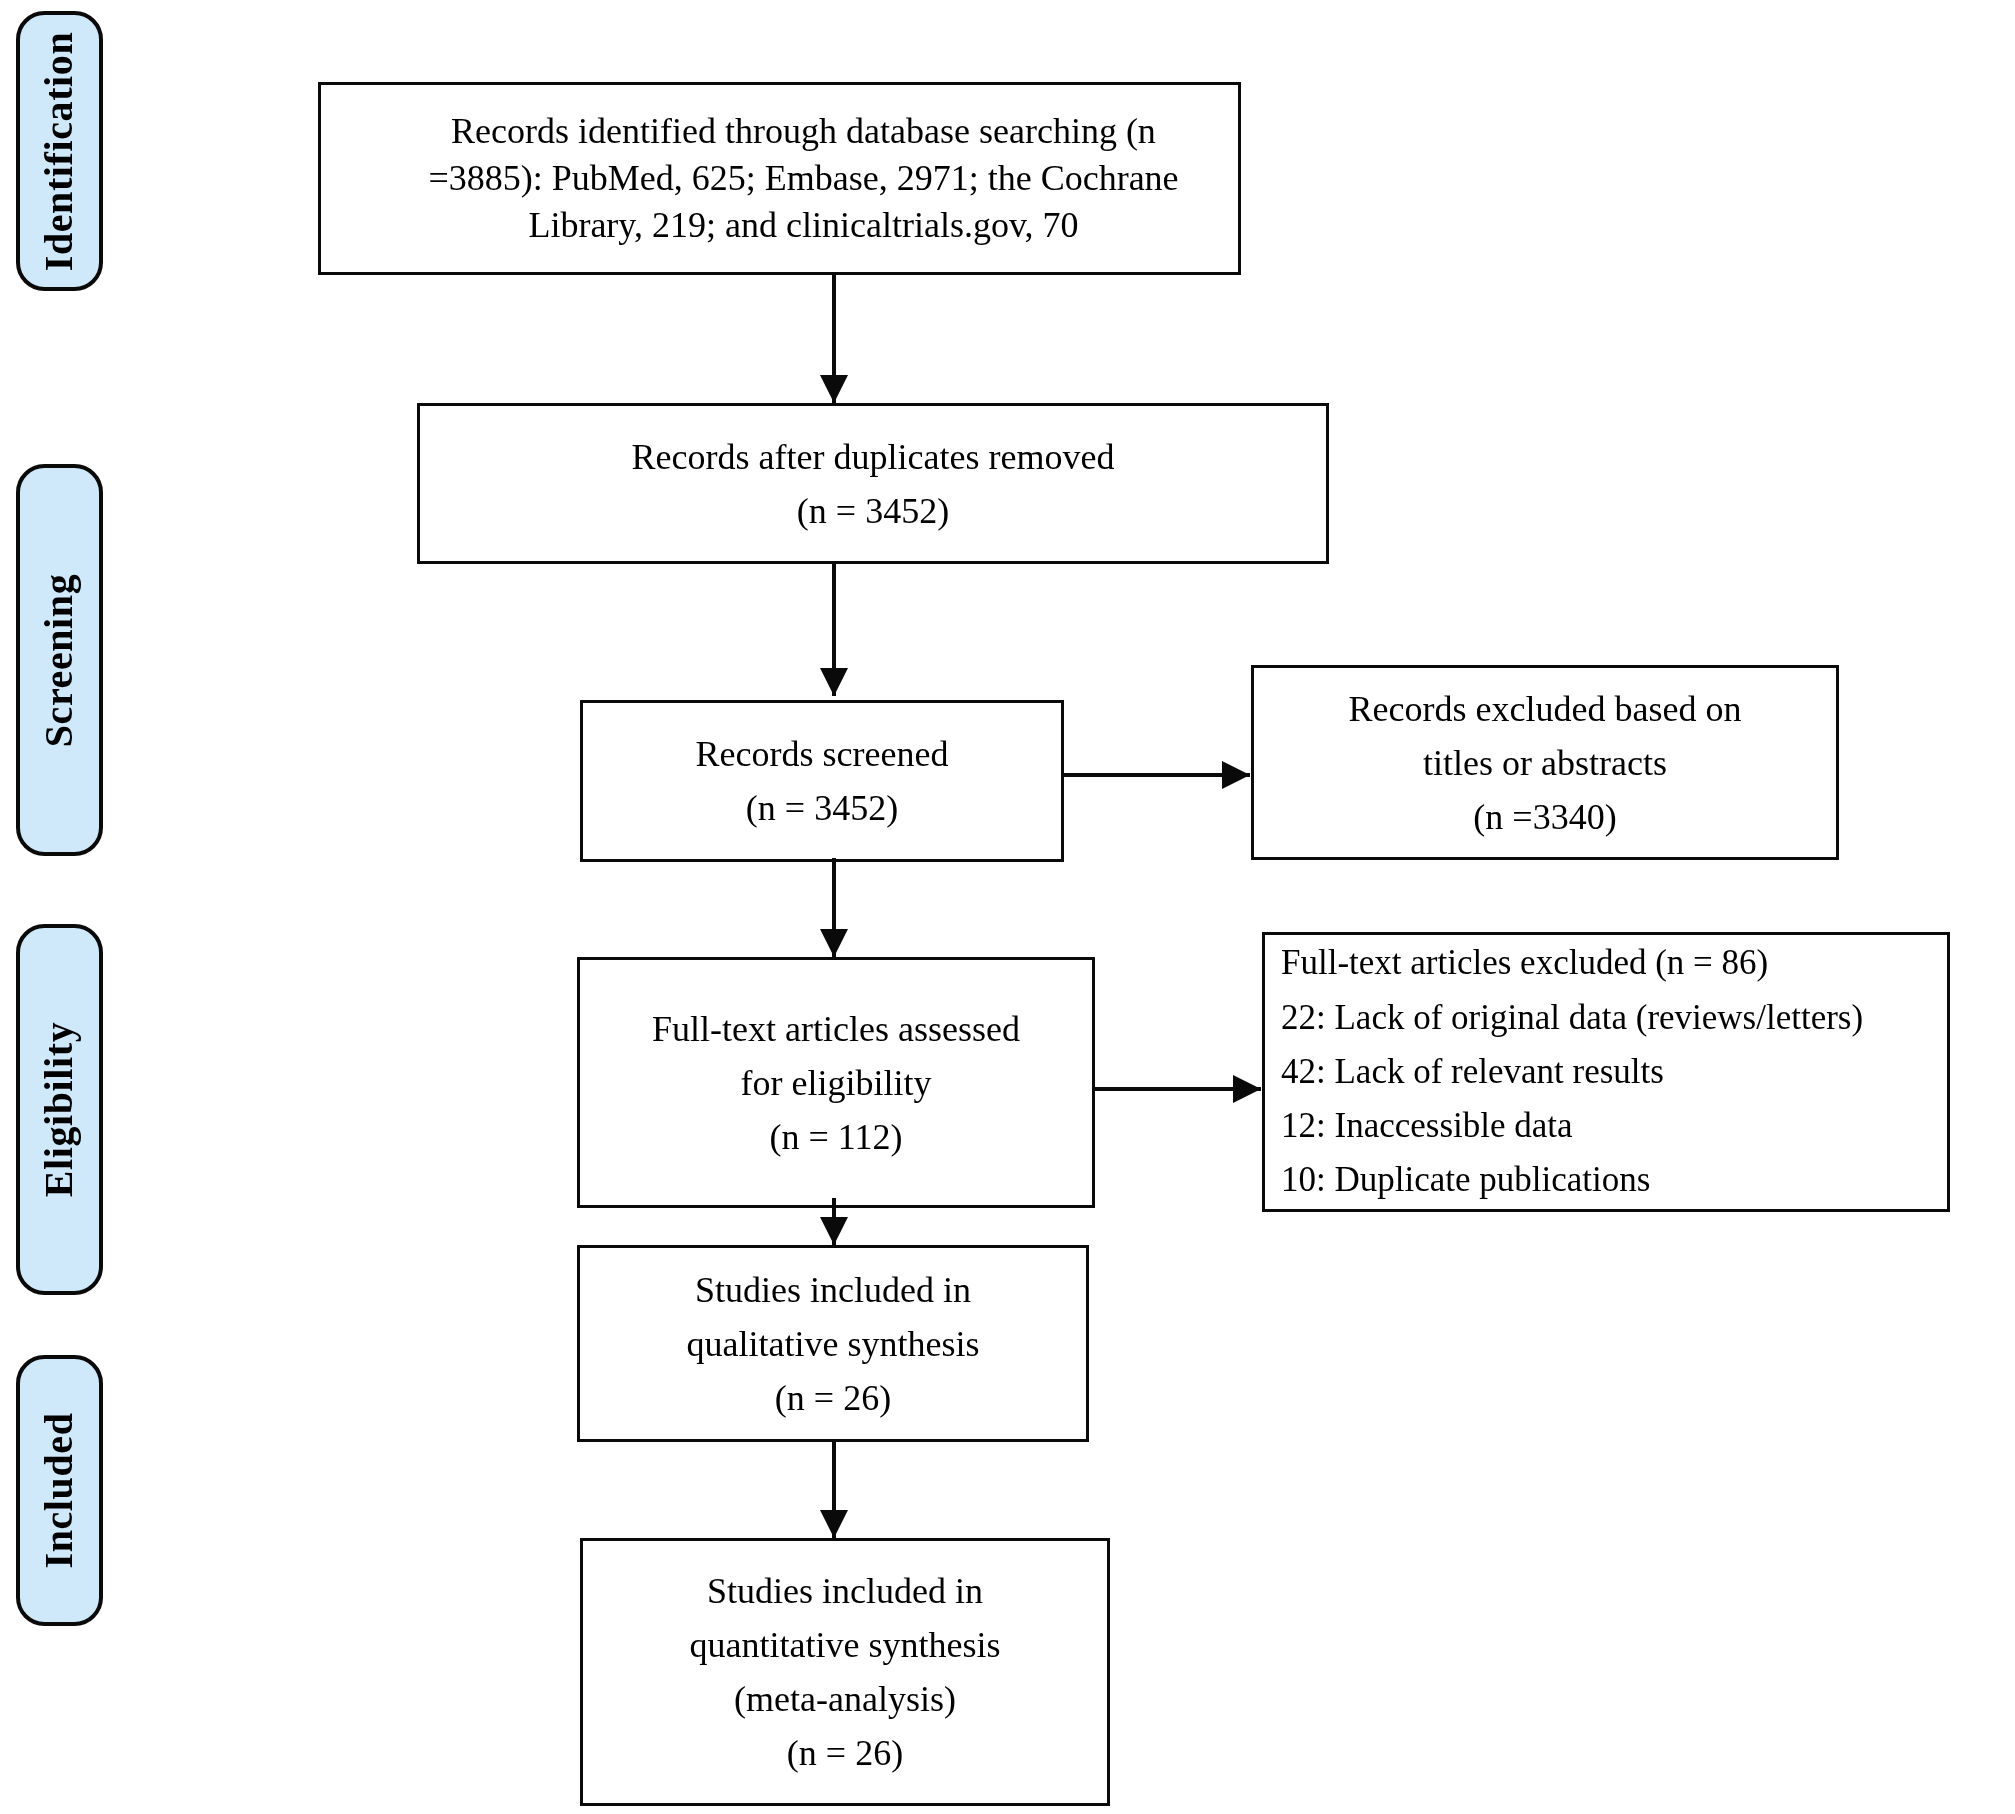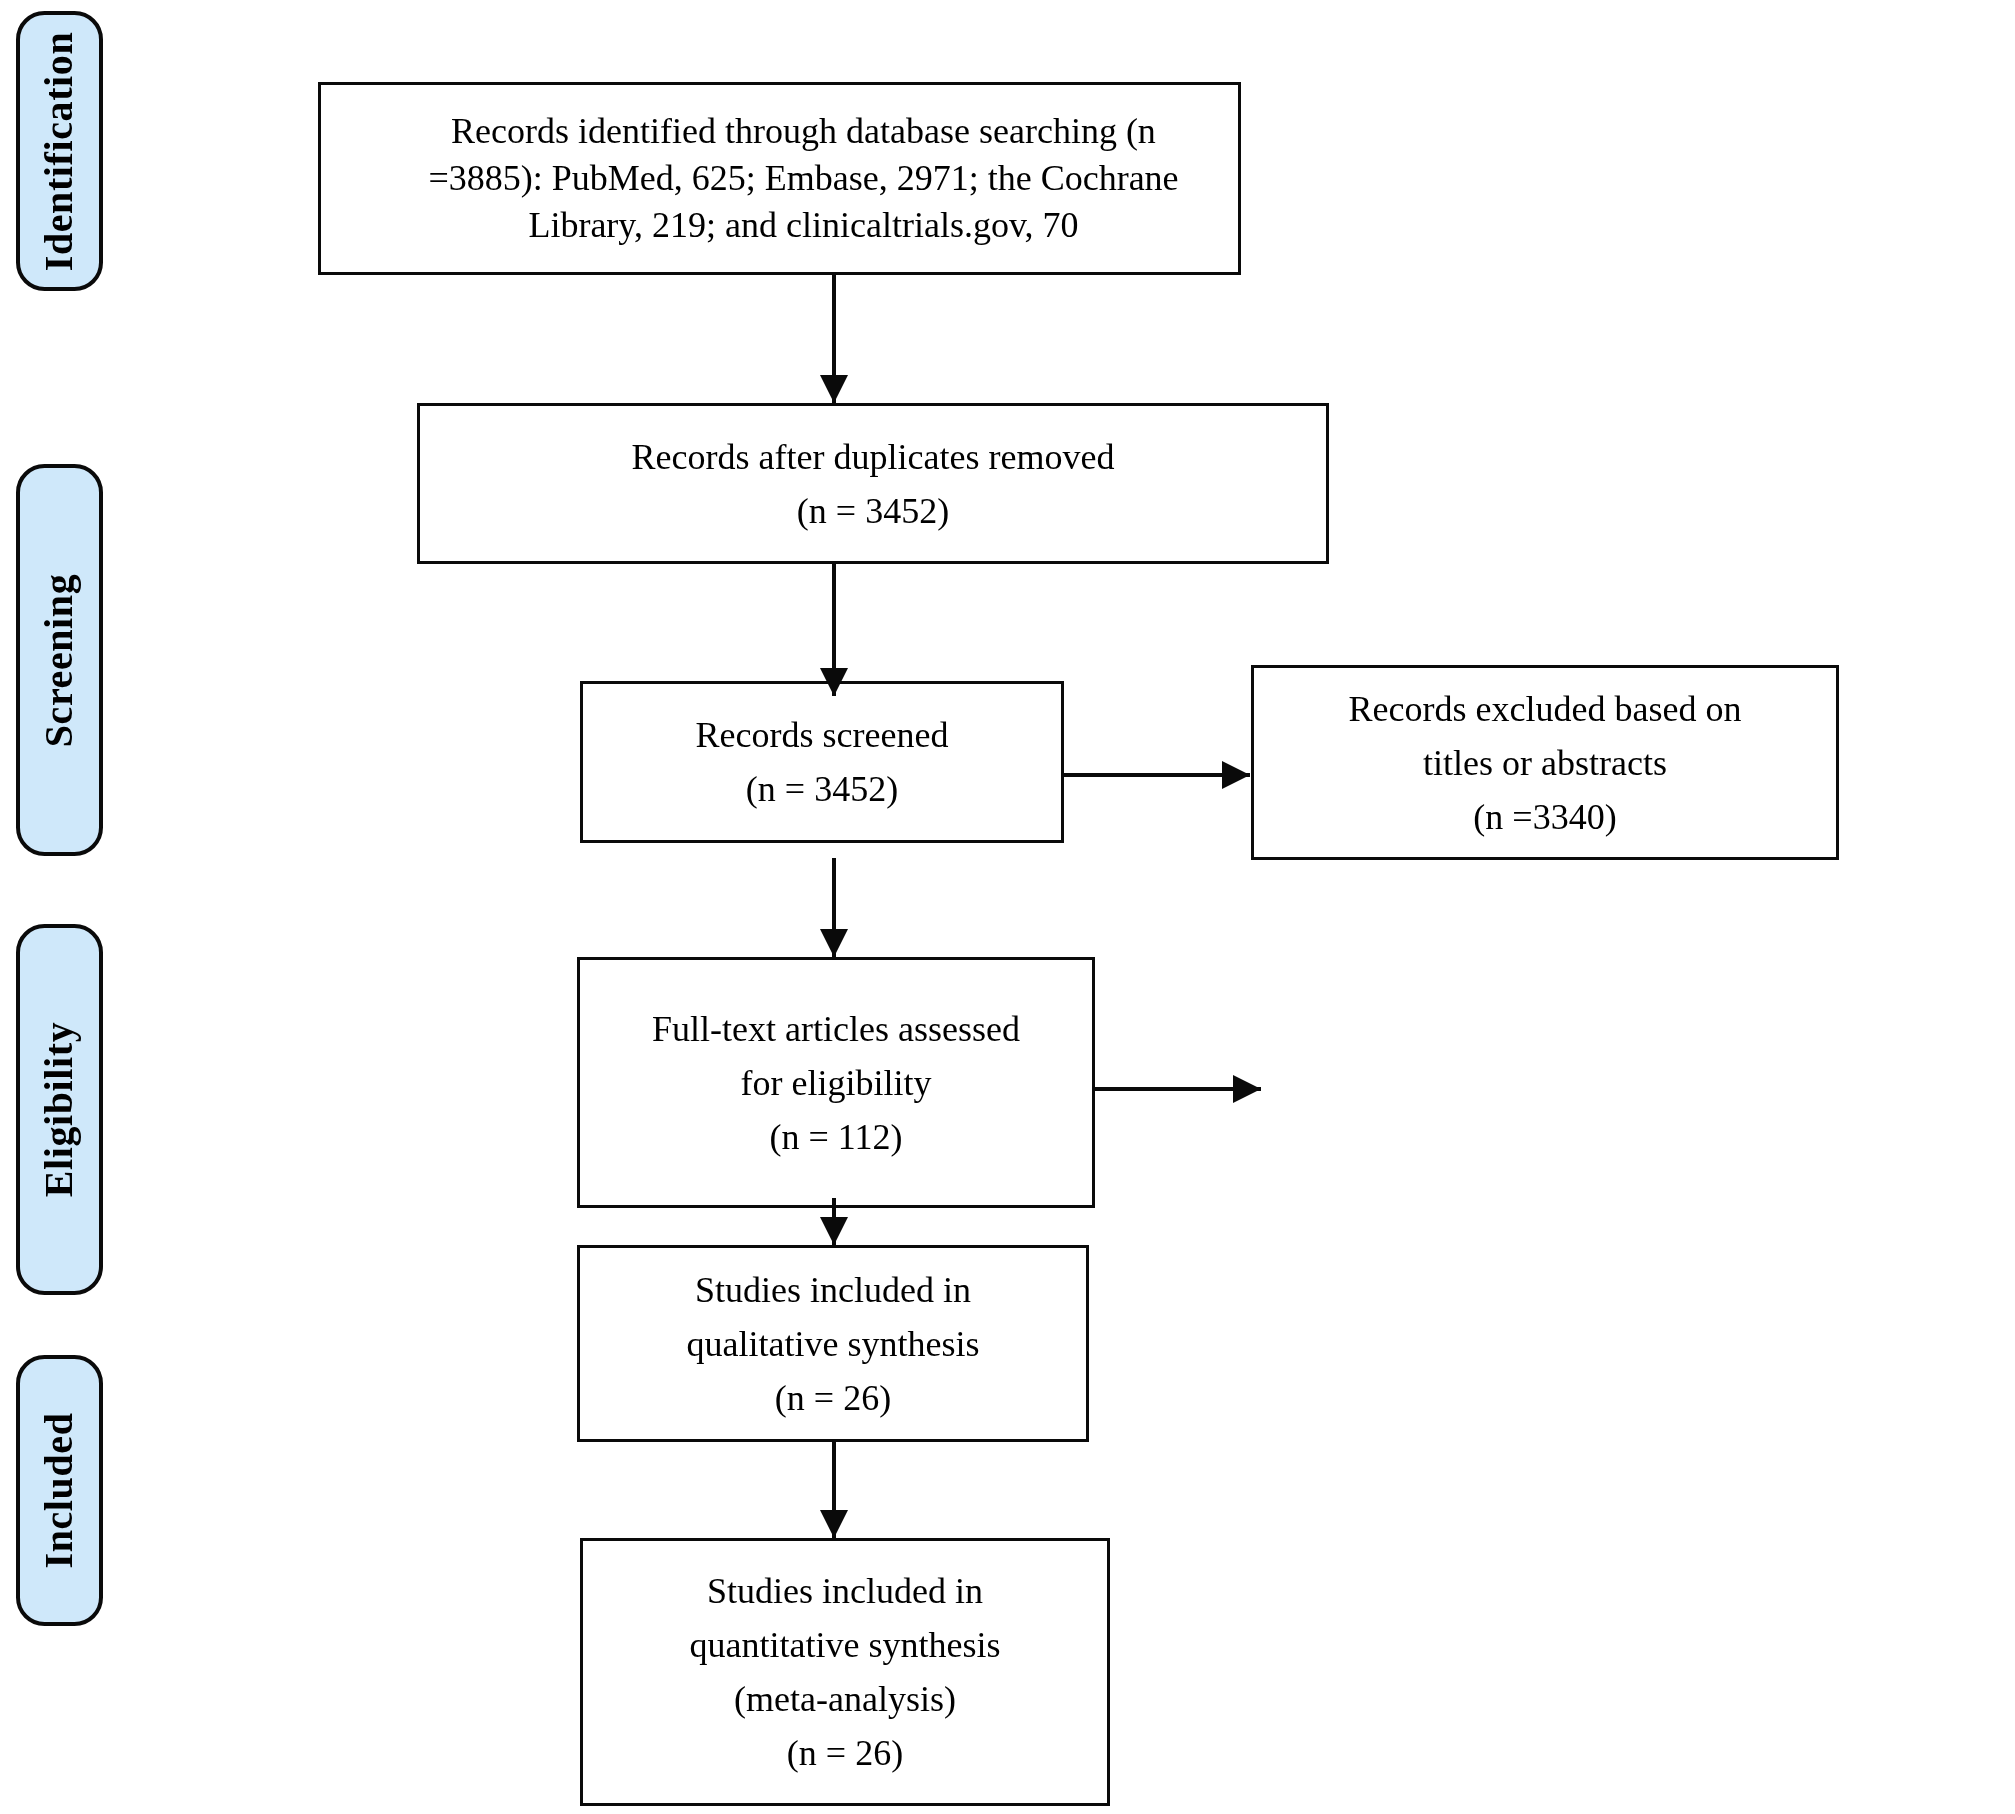--- a/index.html
+++ b/index.html
@@ -85,21 +85,21 @@
     <div class="txt">Records identified through database searching (n
 =3885): PubMed, 625; Embase, 2971; the Cochrane
 Library, 219; and clinicaltrials.gov, 70</div>
   </div>
 
   <div class="fbox" style="left:417px; top:403px; width:912px; height:161px;font-family:Liberation Serif, serif;">
     <div class="txt">Records after duplicates removed
 (n = 3452)</div>
   </div>
 
-  <div class="fbox" style="left:580px; top:681px; width:484px; height:162px;">
+  <div class="fbox" style="left:580px; top:700px; width:484px; height:162px;">
     <div class="txt">Records screened
 (n = 3452)</div>
   </div>
 
   <div class="fbox" style="left:577px; top:957px; width:518px; height:251px;">
     <div class="txt">Full-text articles assessed
 for eligibility
 (n = 112)</div>
   </div>
 
@@ -115,20 +115,27 @@
 (meta-analysis)
 (n = 26)</div>
   </div>
 
   <div class="fbox" style="left:1251px; top:665px; width:588px; height:195px;">
     <div class="txt">Records excluded based on
 titles or abstracts
 (n =3340)</div>
   </div>
 
+  <div class="fbox leftalign" style="left:1262px; top:932px; width:688px; height:280px;">
+    <div class="txt">Full-text articles excluded (n = 86)
+22: Lack of original data (reviews/letters)
+42: Lack of relevant results
+12: Inaccessible data
+10: Duplicate publications</div>
+  </div>
 
   <div class="varrow" style="left:832px; top:275px; height:128px;"></div>
   <div class="varrow" style="left:832px; top:564px; height:132px;"></div>
   <div class="varrow" style="left:832px; top:858px; height:99px;"></div>
   <div class="varrow" style="left:832px; top:1198px; height:47px;"></div>
   <div class="varrow" style="left:832px; top:1442px; height:96px;"></div>
 
   <div class="harrow" style="left:1063px; top:773px; width:187px;"></div>
   <div class="harrow" style="left:1094px; top:1087px; width:167px;"></div>
 

